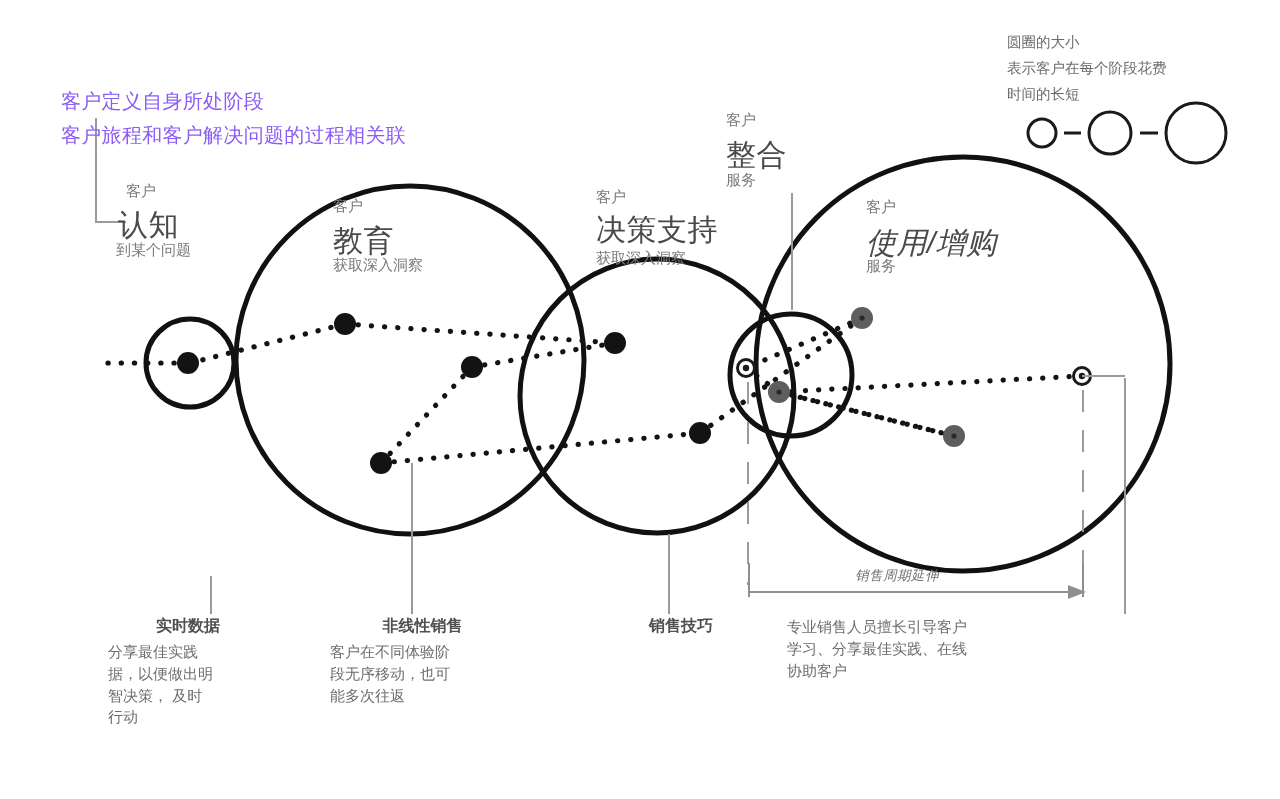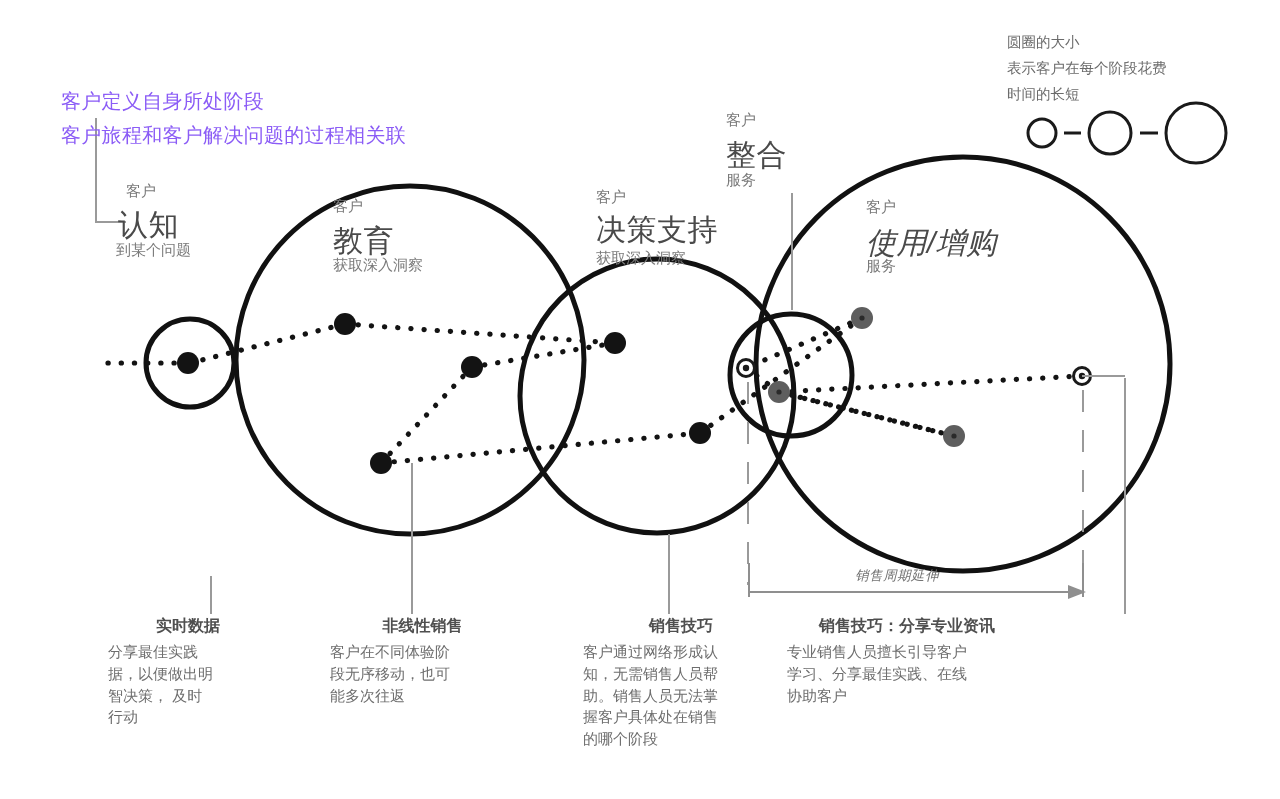--- a/index.html
+++ b/index.html
@@ -203,28 +203,22 @@
 
   <div class="cap cap-center" style="left:330px; top:616px; width:185px;">
     <div class="cap-title">非线性销售</div>
     <div class="cap-body">客户在不同体验阶
 段无序移动，也可
 能多次往返</div>
   </div>
 
   <div class="cap cap-center" style="left:583px; top:616px; width:196px;">
     <div class="cap-title">销售技巧</div>
-    <div class="cap-body">客户通过网络形成认
-知，无需销售人员帮
-助。销售人员无法掌
-握客户具体处在销售
-的哪个阶段</div>
   </div>
 
   <div class="cap" style="left:787px; top:616px; width:240px;">
-    <div class="cap-title" style="text-align:center;">销售技巧：分享专业资讯</div>
     <div class="cap-body">专业销售人员擅长引导客户
 学习、分享最佳实践、在线
 协助客户</div>
   </div>
 
 
 </div>
 
 </body></html>

